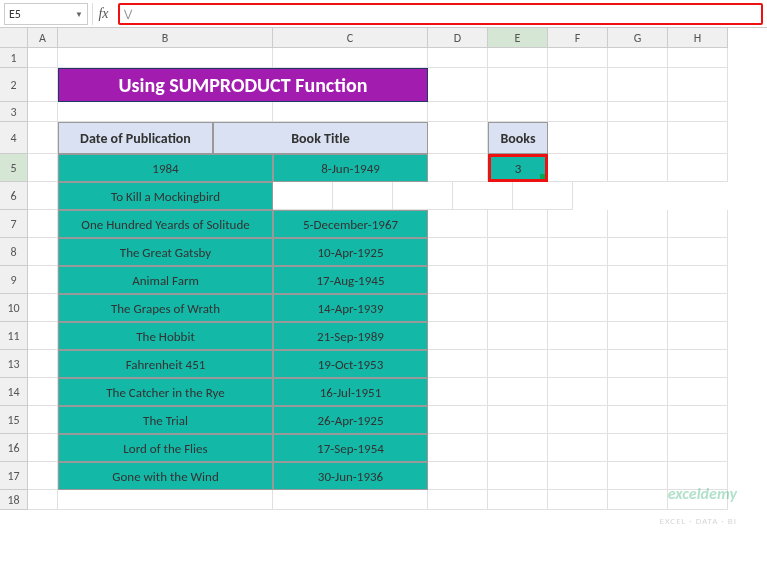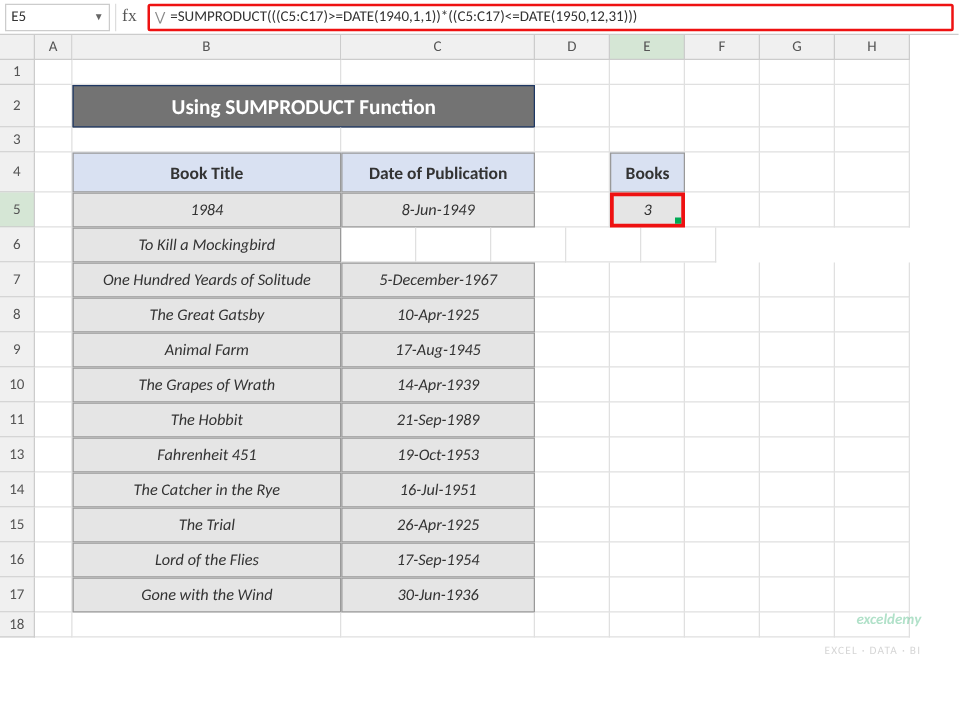--- a/index.html
+++ b/index.html
@@ -3,21 +3,21 @@
 <meta charset="utf-8">
 <style>
 * { box-sizing: border-box; margin: 0; padding: 0; }
 body { font-family: "Segoe UI", Calibri, sans-serif; font-size: 13px; background: #fff; color: #333; }
 
 .excel-wrap { width: 767px; height: 566px; position: relative; background: #fff; }
 
 .namebox-row { display: flex; align-items: center; height: 28px; border-bottom: 1px solid #ccc; background: #fff; padding: 2px 4px; gap: 4px; }
 .namebox { width: 84px; height: 22px; border: 1px solid #ccc; background: #fff; display: flex; align-items: center; justify-content: space-between; padding: 0 4px; font-size: 12px; gap: 32px; }
 .namebox .dropdown-tri { font-size: 8px; color: #666; }
-.fx-btn { width: 22px; height: 22px; display: flex; align-items: center; justify-content: center; font-family: "Times New Roman", serif; font-size: 14px; color: #555; border-left: 1px solid #ddd; }
+.fx-btn { width: 22px; height: 22px; display: flex; align-items: center; justify-content: center; font-style: italic; font-family: "Times New Roman", serif; font-size: 14px; color: #555; border-left: 1px solid #ddd; }
 .formula-bar-wrap { flex: 1; height: 22px; border: 2.5px solid #e11; border-radius: 2px; display: flex; align-items: center; padding: 0 4px; background: #fff; font-size: 12px; white-space: nowrap; overflow: hidden; }
 .formula-bar-wrap .expand { font-size: 10px; color: #888; margin-right: 4px; }
 
 .grid-area { position: relative; }
 
 .colhdr-row { display: flex; height: 20px; }
 .rowhdr { width: 28px; background: #f0f0f0; border-right: 1px solid #ccc; border-bottom: 1px solid #ccc; display: flex; align-items: center; justify-content: center; font-size: 12px; color: #555; }
 .colhdr { background: #f0f0f0; border-right: 1px solid #ccc; border-bottom: 1px solid #ccc; display: flex; align-items: center; justify-content: center; font-size: 12px; color: #555; }
 .colhdr.active, .rowhdr.active { background: #d5e6d5; }
 
@@ -26,46 +26,45 @@
 .colC { width: 155px; }
 .colD { width: 60px; }
 .colE { width: 60px; }
 .colF { width: 60px; }
 .colG { width: 60px; }
 .colH { width: 60px; }
 
 .data-row { display: flex; height: 28px; }
 .cell { border-right: 1px solid #e0e0e0; border-bottom: 1px solid #e0e0e0; display: flex; align-items: center; justify-content: center; font-size: 13px; padding: 0 4px; overflow: hidden; white-space: nowrap; }
 
-.title-banner { background: #737373; color: #fff; font-weight: bold; font-size: 17px; display: flex; align-items: center; justify-content: center; height: 100%; border: 1px solid #1f3864; }
+.title-banner { background: #a21caf; color: #fff; font-weight: bold; font-size: 20px; display: flex; align-items: center; justify-content: center; height: 100%; border: 1px solid #1f3864; }
 
 .tbl-hdr { background: #d9e1f2; font-weight: bold; border: 1px solid #999; font-size: 14px; }
-.tbl-cell { border: 1px solid #999; background: #e5e5e5; font-style: italic; }
+.tbl-cell { border: 1px solid #999; background: #14b8a6; }
 
 .result-red { border: 3px solid #e11 !important; position: relative; }
 .result-red::after { content: ""; position: absolute; right: -1px; bottom: -1px; width: 6px; height: 6px; background: #0a5; }
 
 .watermark { position: absolute; right: 30px; bottom: 40px; text-align: right; opacity: 0.35; pointer-events: none; }
-.watermark .wm-line1 { font-size: 12px; font-style: italic; color: #2a6; font-weight: bold; }
+.watermark .wm-line1 { font-size: 16px; font-style: italic; color: #2a6; font-weight: bold; }
 .watermark .wm-line2 { font-size: 9px; color: #888; letter-spacing: 1px; margin-top: 12px; }
 </style>
 </head>
 <body>
 
 <div class="excel-wrap">
 
   <div class="namebox-row">
     <div class="namebox">
       <span>E5</span>
       <span class="dropdown-tri">▼</span>
     </div>
     <div class="fx-btn">fx</div>
     <div class="formula-bar-wrap">
       <span class="expand">⋁</span>
-      <span>=SUMPRODUCT(((C5:C17)&gt;=DATE(1940,1,1))*((C5:C17)&lt;=DATE(1950,12,31)))</span>
     </div>
   </div>
 
   <div class="grid-area">
 
     <div class="colhdr-row">
       <div class="rowhdr"></div>
       <div class="colhdr colA">A</div>
       <div class="colhdr colB">B</div>
       <div class="colhdr colC">C</div>
@@ -109,22 +108,22 @@
       <div class="cell colD"></div>
       <div class="cell colE"></div>
       <div class="cell colF"></div>
       <div class="cell colG"></div>
       <div class="cell colH"></div>
     </div>
 
     <div class="data-row" style="height:32px">
       <div class="rowhdr">4</div>
       <div class="cell colA"></div>
+      <div class="cell colC tbl-hdr">Date of Publication</div>
       <div class="cell colB tbl-hdr">Book Title</div>
-      <div class="cell colC tbl-hdr">Date of Publication</div>
       <div class="cell colD"></div>
       <div class="cell colE tbl-hdr">Books</div>
       <div class="cell colF"></div>
       <div class="cell colG"></div>
       <div class="cell colH"></div>
     </div>
 
     <div class="data-row">
       <div class="rowhdr active">5</div>
       <div class="cell colA"></div>

